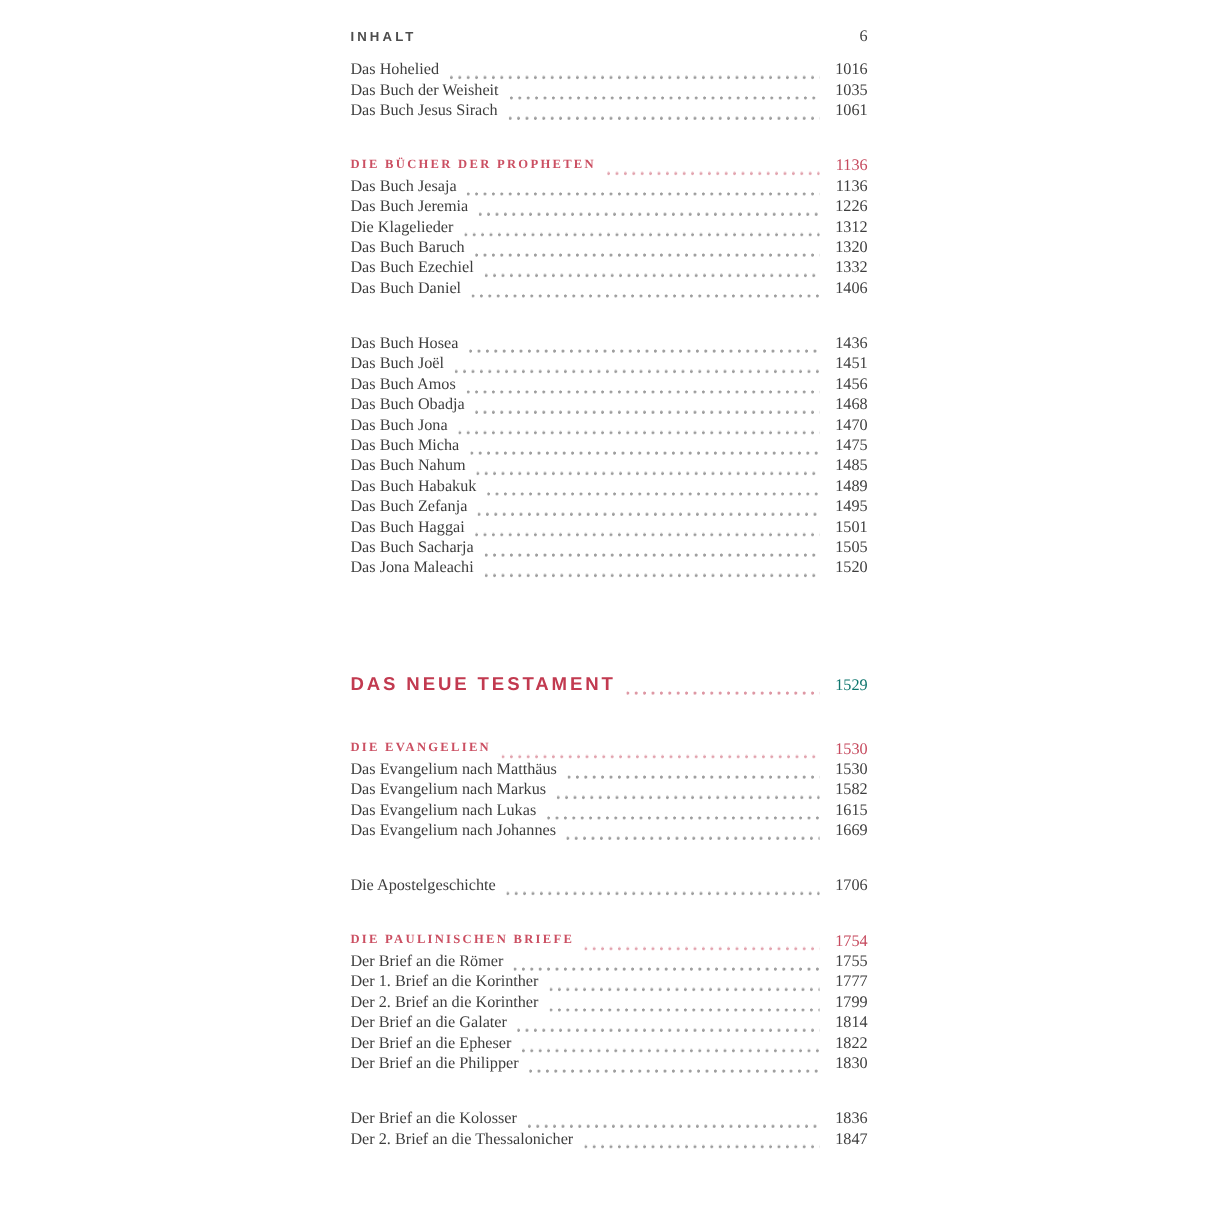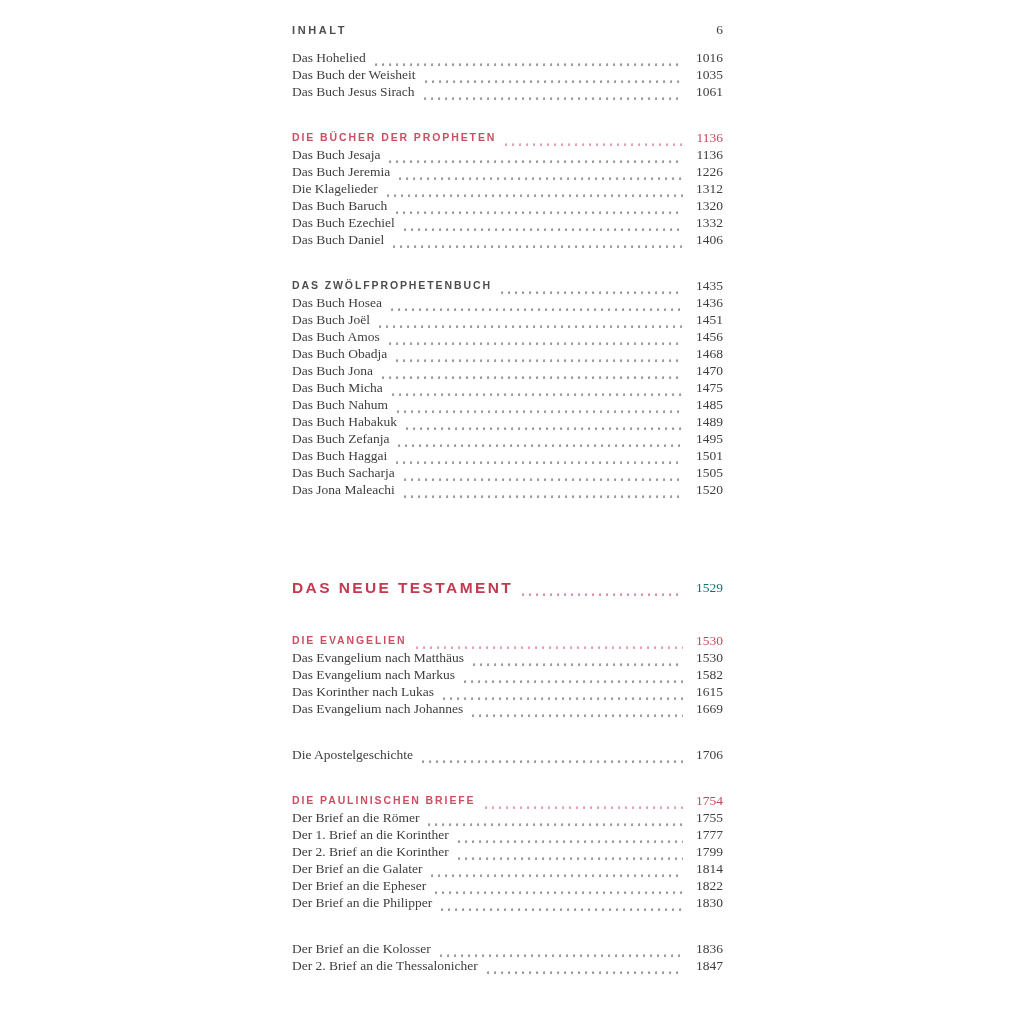--- a/index.html
+++ b/index.html
@@ -58,21 +58,21 @@
     background-repeat: repeat-x;
     background-position: left bottom;
   }
   .toc-page {
     min-width: 34px;
     text-align: right;
     white-space: nowrap;
   }
   
   .toc-row.heading .toc-title {
-    font-family: Liberation Sans, sans-serif;
+    font-family: Liberation Serif, serif;
     font-size: 10.5px;
     font-weight: bold;
     letter-spacing: 1.9px;
   }
   .toc-row.variant-red .toc-title { color: #cb4f62; }
   .toc-row.variant-red .toc-page  { color: #c64a5e; }
   .toc-row.variant-red .toc-leader { color: #e2a3ae; }
   .toc-row.variant-dark .toc-title { color: #4d4d4d; }
   
   .toc-group.major { margin-top: 76px; }
@@ -145,25 +145,20 @@
     <span class="toc-leader"></span>
     <span class="toc-page">1332</span>
   </div>
         <div class="toc-row">
     <span class="toc-title">Das Buch Daniel</span>
     <span class="toc-leader"></span>
     <span class="toc-page">1406</span>
   </div>
       </div>
       <div class="toc-group">
-        <div class="toc-row heading variant-dark">
-    <span class="toc-title">DAS ZWÖLFPROPHETENBUCH</span>
-    <span class="toc-leader"></span>
-    <span class="toc-page">1435</span>
-  </div>
         <div class="toc-row">
     <span class="toc-title">Das Buch Hosea</span>
     <span class="toc-leader"></span>
     <span class="toc-page">1436</span>
   </div>
         <div class="toc-row">
     <span class="toc-title">Das Buch Joël</span>
     <span class="toc-leader"></span>
     <span class="toc-page">1451</span>
   </div>
@@ -235,21 +230,21 @@
     <span class="toc-title">Das Evangelium nach Matthäus</span>
     <span class="toc-leader"></span>
     <span class="toc-page">1530</span>
   </div>
         <div class="toc-row">
     <span class="toc-title">Das Evangelium nach Markus</span>
     <span class="toc-leader"></span>
     <span class="toc-page">1582</span>
   </div>
         <div class="toc-row">
-    <span class="toc-title">Das Korinther nach Lukas</span>
+    <span class="toc-title">Das Evangelium nach Lukas</span>
     <span class="toc-leader"></span>
     <span class="toc-page">1615</span>
   </div>
         <div class="toc-row">
     <span class="toc-title">Das Evangelium nach Johannes</span>
     <span class="toc-leader"></span>
     <span class="toc-page">1669</span>
   </div>
       </div>
       <div class="toc-group">

